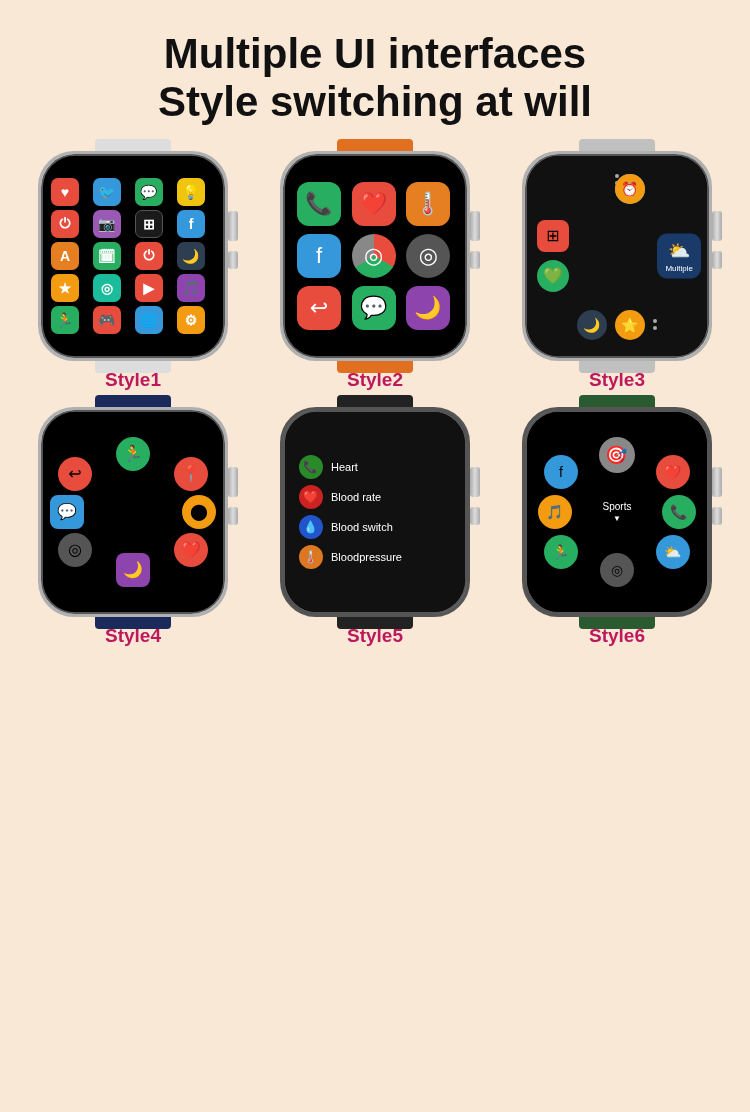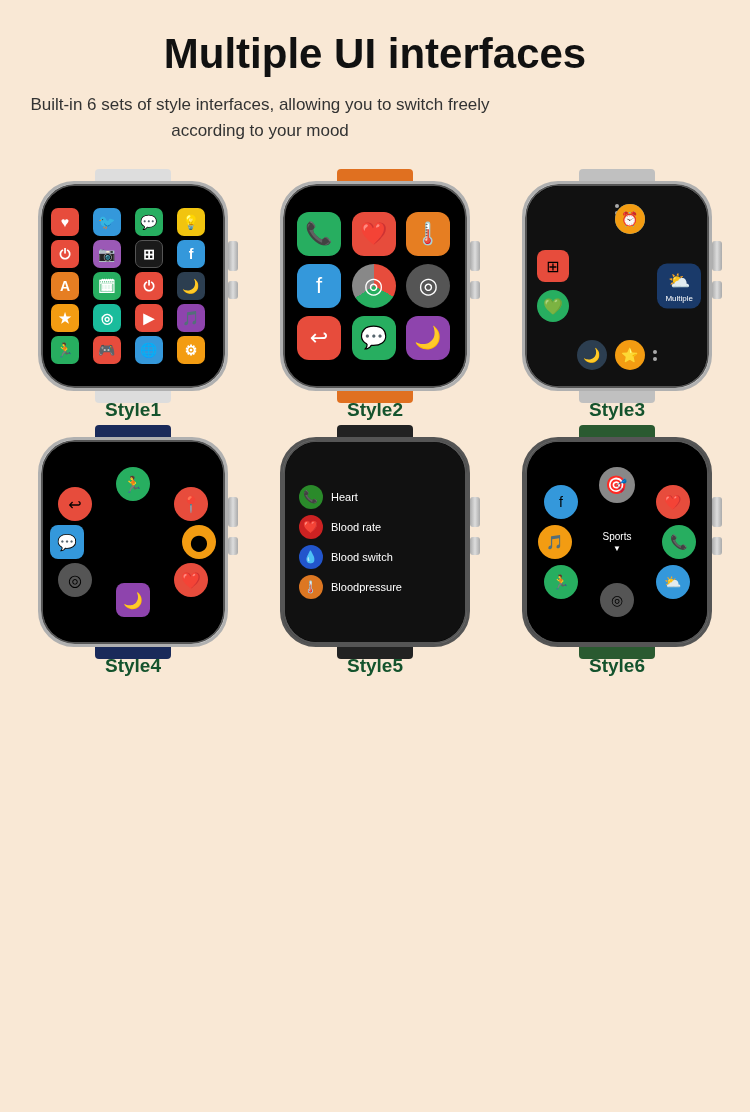--- a/index.html
+++ b/index.html
@@ -38,21 +38,21 @@
     }
     .watch-item {
       display: flex;
       flex-direction: column;
       align-items: center;
       gap: 8px;
     }
     .watch-label {
       font-size: 19px;
       font-weight: 700;
-      color: #14532d;
+      color: #be185d;
     }
     
     .watch-container {
       position: relative;
       width: 190px;
       height: 210px;
     }
     .watch-band-top {
       position: absolute;
       top: -12px;
@@ -211,22 +211,22 @@
       justify-content: center;
       font-size: 16px;
     }
   </style>
 </head>
 <body>
 
 <div style="text-align:center; margin-bottom: 10px; width:100%;">
   <div class="page-title">
     <span>Multiple UI interfaces</span><br>
-  </div>
-  <p class="page-subtitle">Built-in 6 sets of style interfaces, allowing you to switch freely according to your mood</p>
+    <span>Style switching at will</span>
+  </div>
 </div>
 
 <div class="watches-grid">
 
   <div class="watch-item">
     <div class="watch-container">
       <div class="watch-band-top band-white"></div>
       <div class="watch-case case-silver">
         <div class="watch-case-inner">
           <div class="watch-screen">

